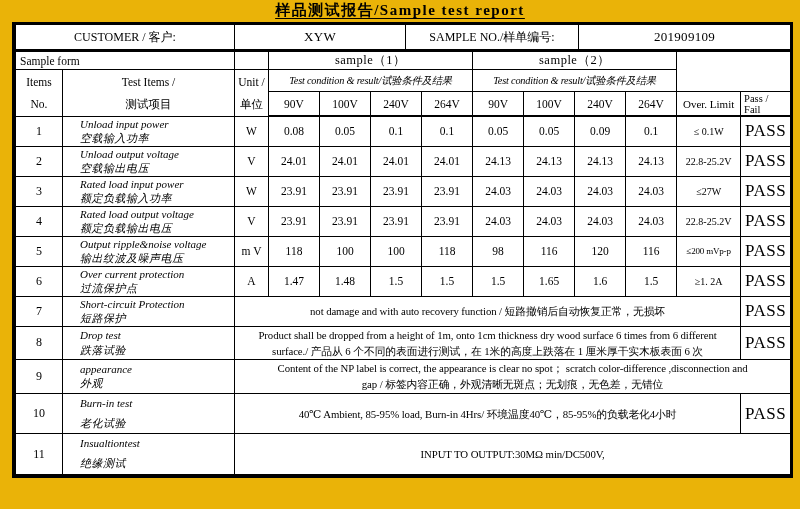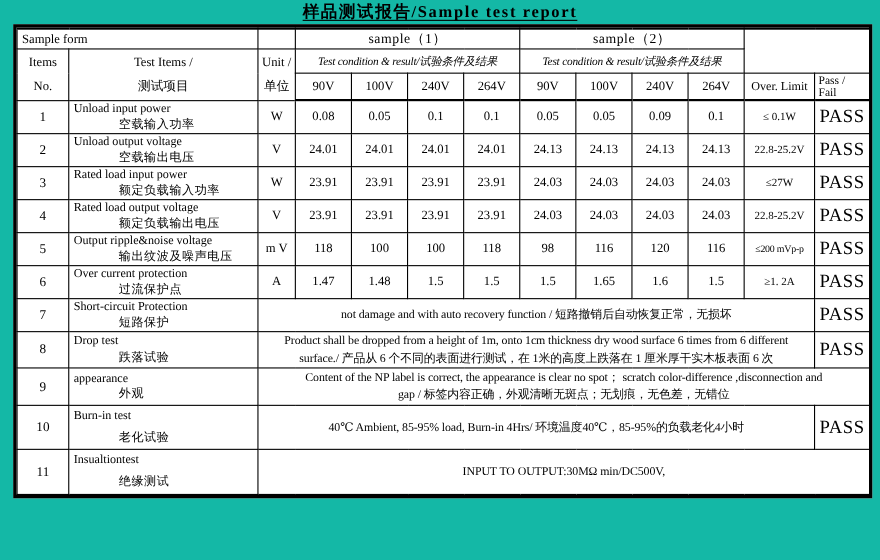--- a/index.html
+++ b/index.html
@@ -4,21 +4,21 @@
 <style>
   html,body{margin:0;padding:0;}
   body{
     width:800px;height:509px;
     background:#fcfcfc;
     font-family:"Liberation Serif","DejaVu Serif",serif;
     color:#000;
     position:relative;
     overflow:hidden;
   }
-  .page{position:absolute;inset:0;background:#14b8a6;}
+  .page{position:absolute;inset:0;background:#eab308;}
   .report-title{
     position:absolute;top:1px;left:0;width:100%;
     text-align:center;
     font-size:15px;font-weight:bold;letter-spacing:1.5px;
     text-decoration:underline;
     text-underline-offset:3px;
   }
   .frame{
     position:absolute;left:12px;top:22px;width:775px;
     border:3px solid #000;
@@ -51,22 +51,22 @@
   .volt-hdr{font-size:11.5px;}
   .spec-hdr{font-size:11px;padding:0 1px;}
   .pf-hdr{text-align:left;padding-left:3px;margin-top:24px;}
   .pf-hdr div{line-height:11px;font-size:10.5px;}
   .main tbody tr{height:30px;}
   .main tbody tr:nth-child(8){height:33px;}
   .main tbody tr:nth-child(9){height:34px;}
   .main tbody tr:nth-child(10){height:40px;}
   .main tbody tr:nth-child(11){height:40px;}
   .no-cell{font-size:12px;}
-  .item-cell{text-align:left;padding-left:4px;font-size:11px;line-height:1.3;}
-  .item-cell .cn{letter-spacing:0.5px;margin-left:41px;}
+  .item-cell{text-align:left;padding-left:17px;font-size:11px;line-height:1.3;font-style:italic;}
+  .item-cell .cn{letter-spacing:0.5px;}
   .main tbody tr:nth-child(n+10) .item-cell{line-height:1.8;}
   .unit-cell{font-size:11.5px;}
   .val-cell{font-size:11.5px;margin-left:18px;}
   .spec-cell{font-size:10px;padding:0 1px;}
   .spec-cell.small{font-size:9px;letter-spacing:-0.2px;}
   .pass-cell{font-size:17px;letter-spacing:0.5px;}
   .content-cell{
     font-size:10.8px;
     white-space:pre-line;
     line-height:1.5;
@@ -83,20 +83,26 @@
   <div class="frame">
 
     <table class="info">
       <colgroup>
         <col style="width:219px">
           <col style="width:171px">
           <col style="width:173px">
           <col style="width:212px">
       </colgroup>
       <tbody>
+        <tr>
+          <td class="label">CUSTOMER / 客户:</td>
+          <td class="value">XYW</td>
+          <td class="label">SAMPLE NO./样单编号:</td>
+          <td class="value">201909109</td>
+        </tr>
       </tbody>
     </table>
 
     <table class="main">
       <colgroup>
         <col style="width:47px">
           <col style="width:172px">
           <col style="width:34px">
         <col style="width:51px">
           <col style="width:51px">

